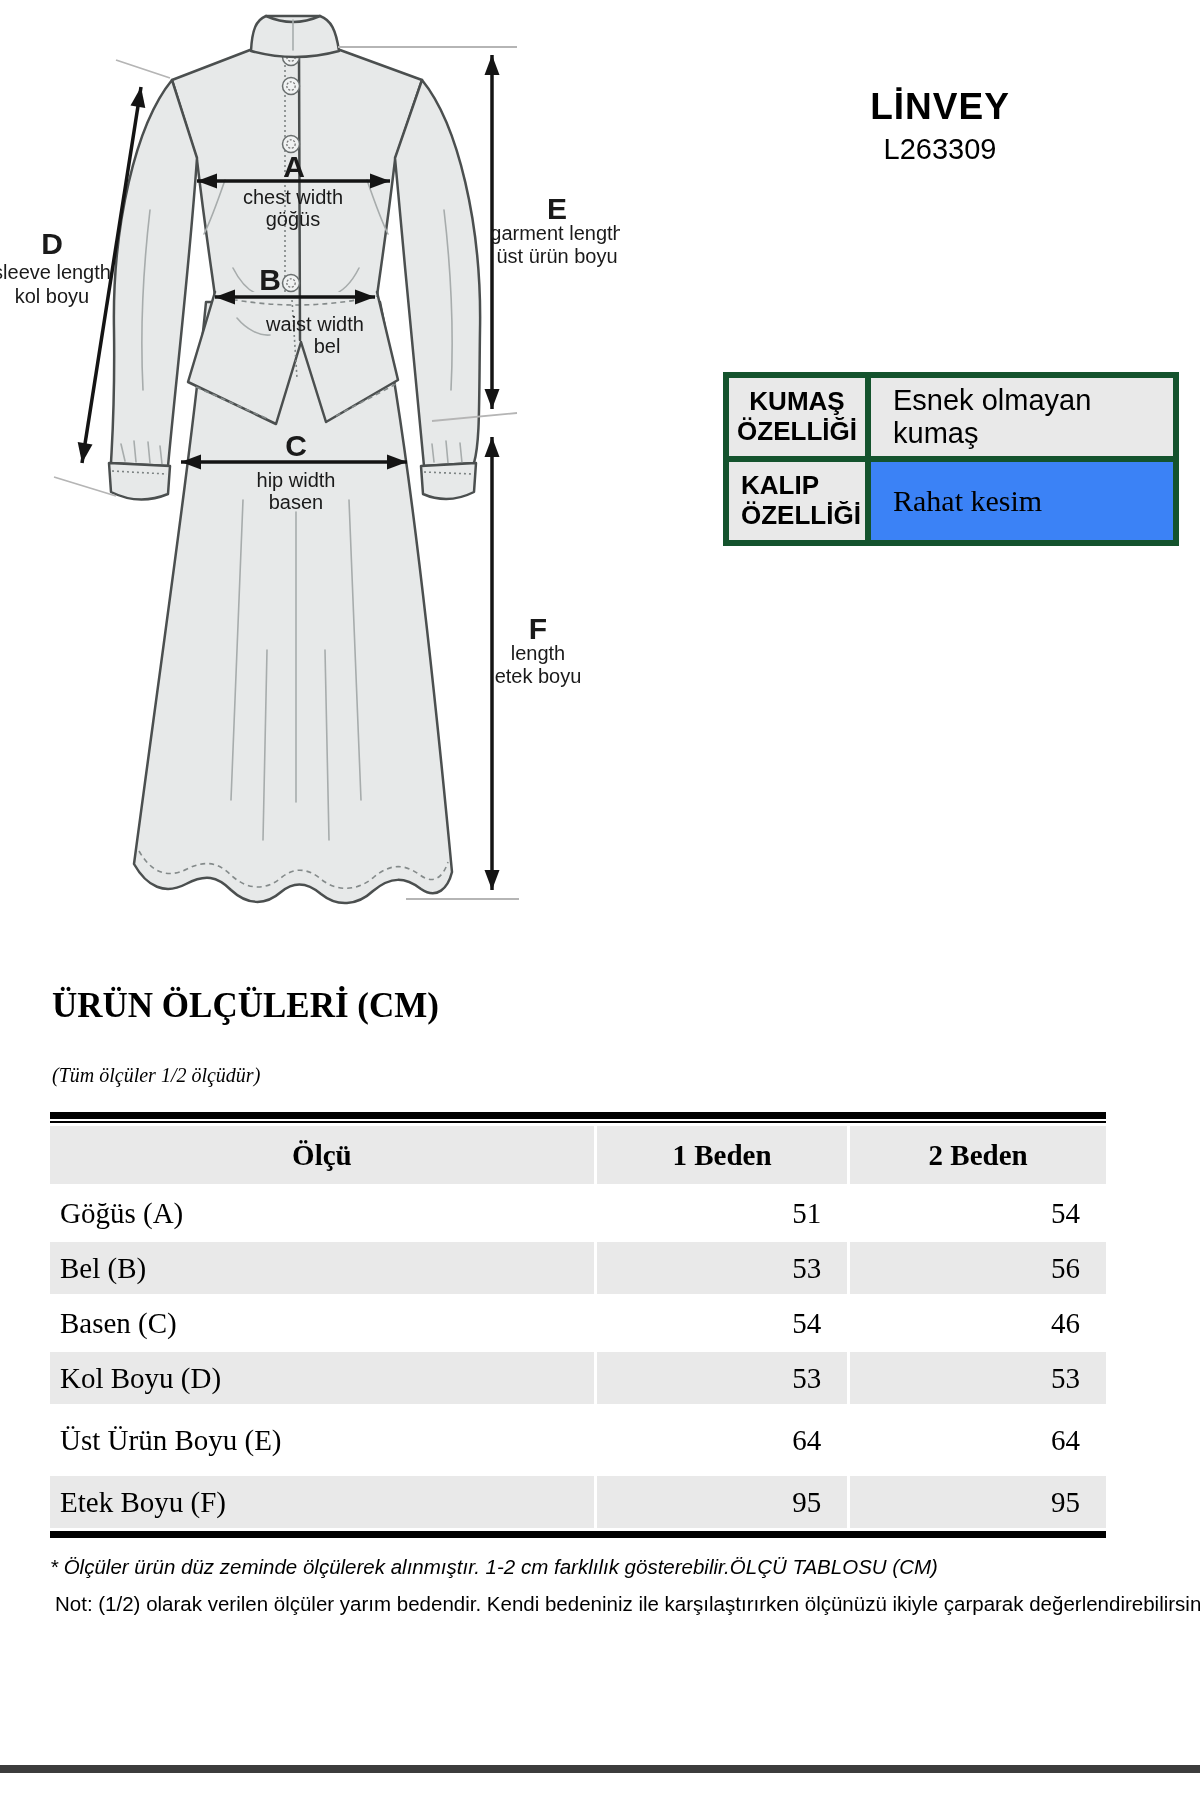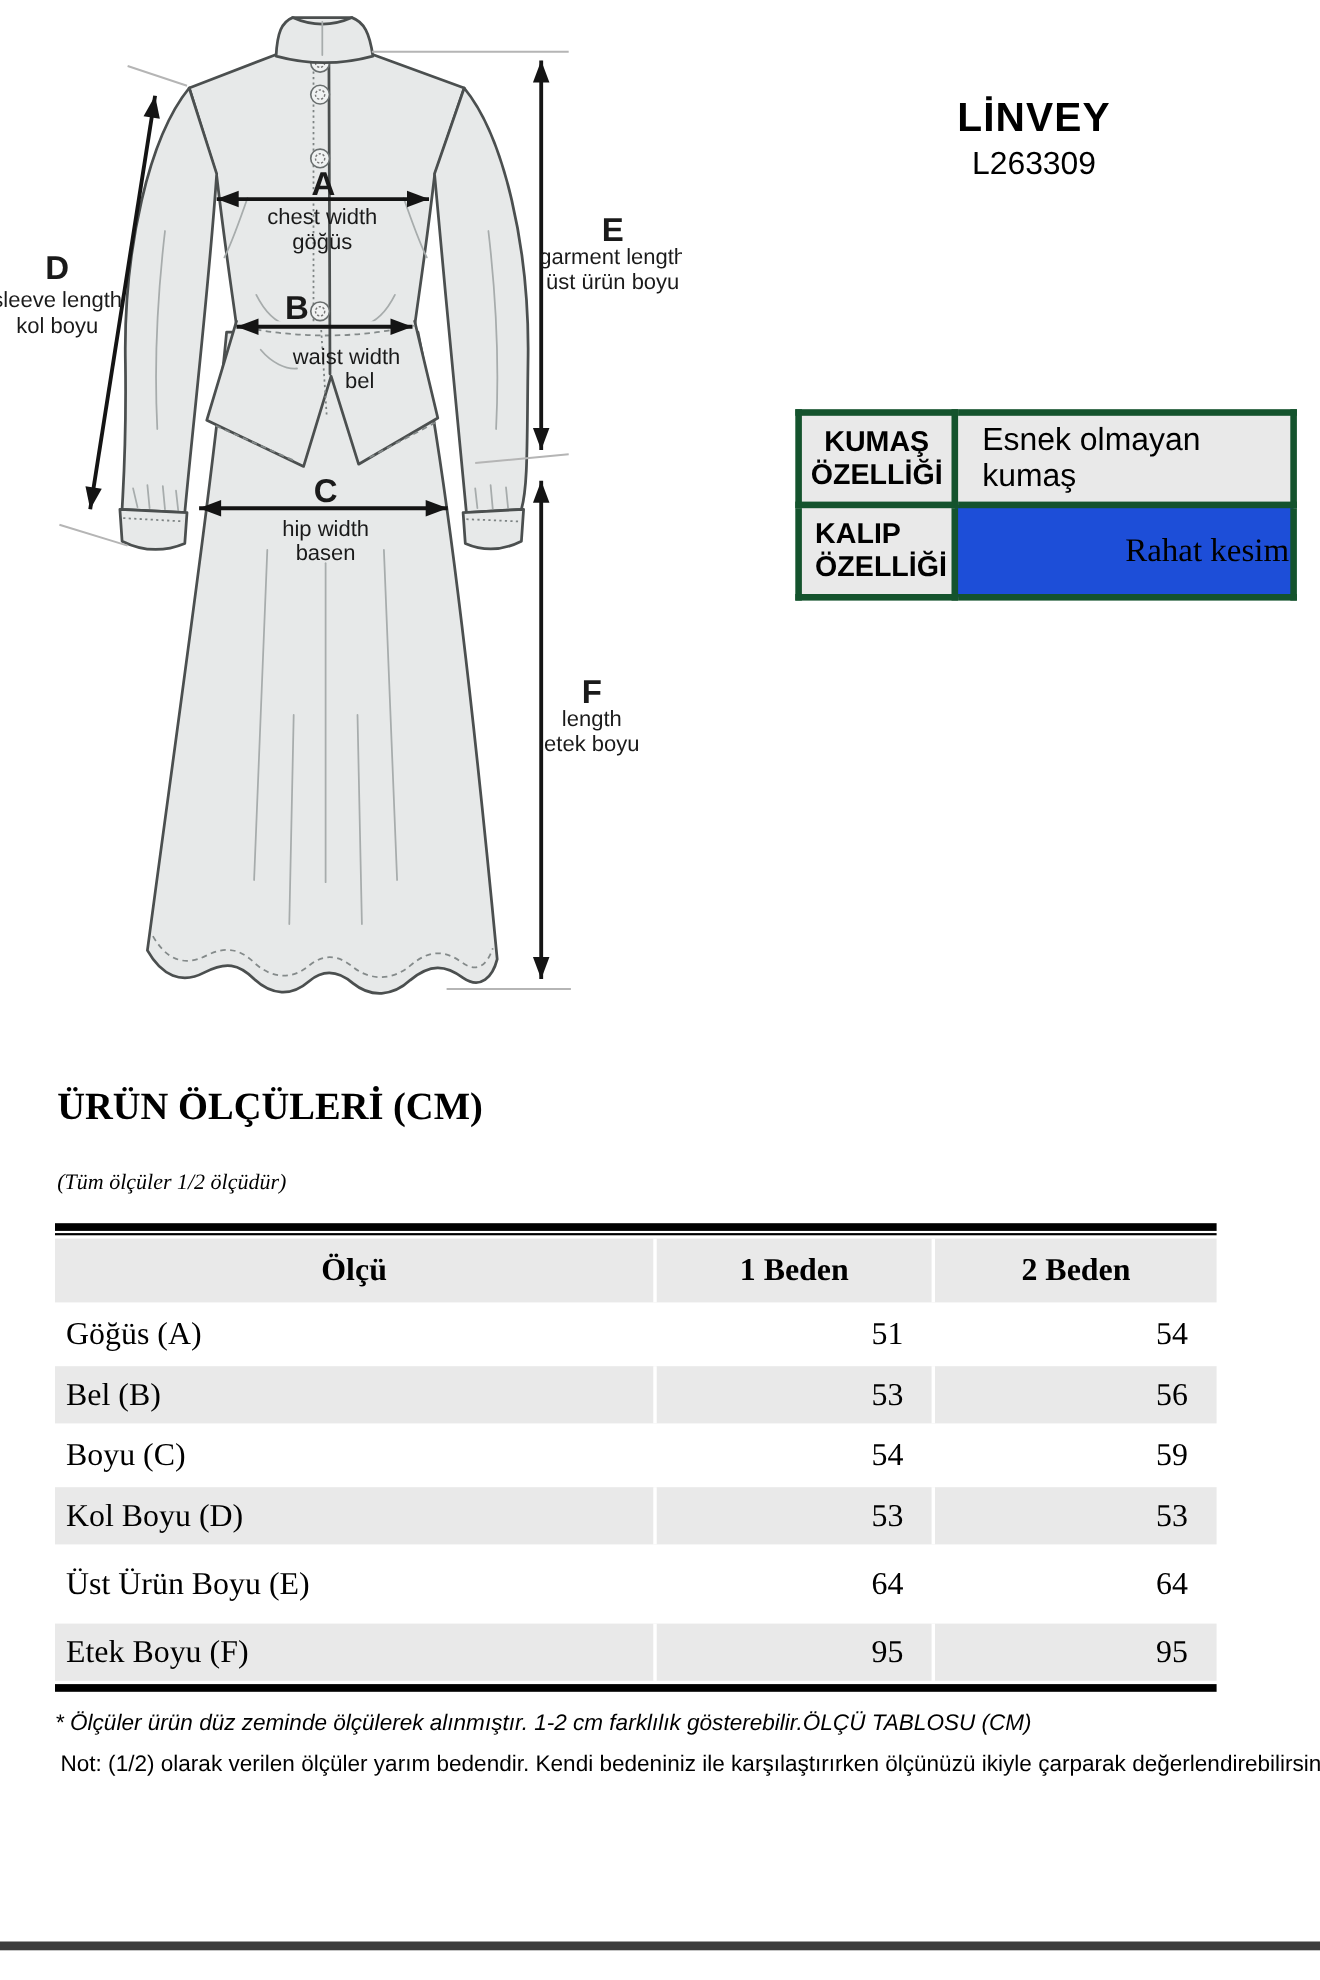--- a/index.html
+++ b/index.html
@@ -13,21 +13,21 @@
   .brand-code{font-size:29px;margin-top:5px;}
 
   
   .props{left:723px;top:372px;width:456px;border-collapse:collapse;table-layout:fixed;}
   .props td{border:6px solid #14532d;vertical-align:middle;}
   .props .plabel{width:132px;background:#e9e9e9;font-weight:bold;font-size:26px;
                  line-height:1.15;text-align:center;padding:4px 2px;}
   .props tr.r2 .plabel{text-align:left;padding-left:12px;margin-left:17px;}
   .props .pvalue{padding-left:22px;height:76px;}
   .props .v1{background:#e9e9e9;font-size:29px;}
-  .props .v2{background:#1d4ed8;font-family:"Liberation Serif",serif;font-size:30px;text-align:right;}
+  .props .v2{background:#3b82f6;font-family:"Liberation Serif",serif;font-size:30px;}
 
   
   .section-title{left:52px;top:986px;font-family:"Liberation Serif",serif;
                  font-weight:bold;font-size:35px;}
   .section-subtitle{left:52px;top:1064px;font-family:"Liberation Serif",serif;
                     font-style:italic;font-size:20px;}
 
   
   .size-wrap{left:50px;top:1112px;width:1056px;border-top:7px solid #000;
              border-bottom:7px solid #000;padding-top:2px;}
@@ -258,23 +258,23 @@
           <td class="cell-label">Göğüs (A)</td>
           <td class="cell-val col-b">51</td>
           <td class="cell-val col-b">54</td>
         </tr>
         <tr class="row-gray">
           <td class="cell-label">Bel (B)</td>
           <td class="cell-val col-b">53</td>
           <td class="cell-val col-b">56</td>
         </tr>
         <tr>
-          <td class="cell-label">Boyu (C)</td>
+          <td class="cell-label">Basen (C)</td>
           <td class="cell-val col-b">54</td>
-          <td class="cell-val col-b">59</td>
+          <td class="cell-val col-b">46</td>
         </tr>
         <tr class="row-gray">
           <td class="cell-label">Kol Boyu (D)</td>
           <td class="cell-val col-b">53</td>
           <td class="cell-val col-b">53</td>
         </tr>
         <tr class="row-tall">
           <td class="cell-label">Üst Ürün Boyu (E)</td>
           <td class="cell-val col-b">64</td>
           <td class="cell-val col-b">64</td>

